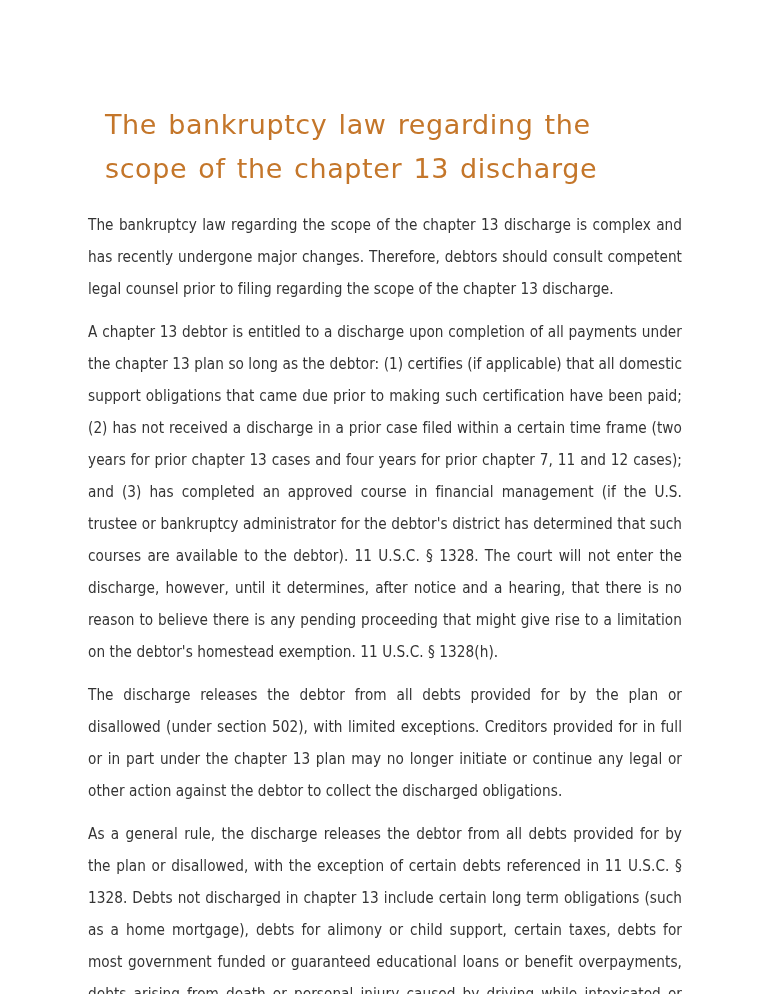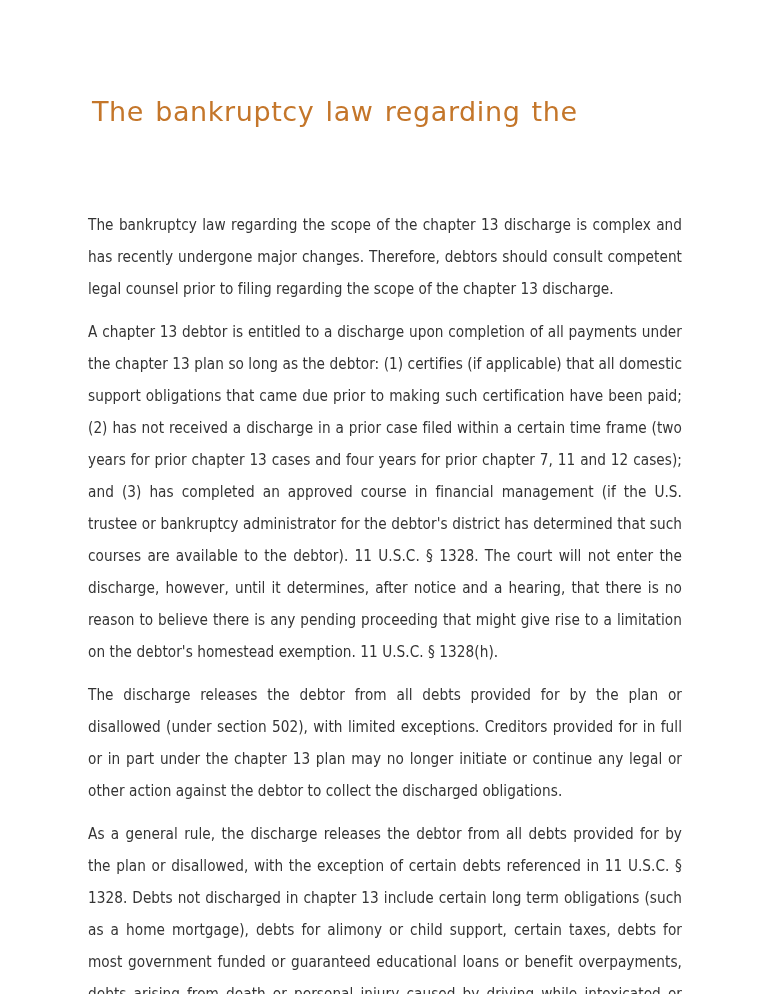--- a/index.html
+++ b/index.html
@@ -25,21 +25,21 @@
   }
 
   .content {
     position: absolute;
     left: 88px;
     top: 0;
     width: 594px;
   }
 
   .doc-title {
-    margin: 4px;
+    margin: 17px;
     padding: 0;
     position: absolute;
     top: 86px;
     left: 0;
     width: 594px;
     color: #c4762a;
     font-family: "DejaVu Sans", "Liberation Sans", sans-serif;
     font-size: 27px;
     font-weight: 400;
     line-height: 44px;
@@ -80,20 +80,21 @@
   }
 </style>
 </head>
 <body>
 
 <div class="page">
   <div class="content">
 
     <h1 class="doc-title">
       <span class="title-line">The bankruptcy law regarding the</span>
+      <span class="title-line">scope of the chapter 13 discharge</span>
     </h1>
 
     <div class="body-block">
       <p class="para">The bankruptcy law regarding the scope of the chapter 13 discharge is complex and has recently undergone major changes. Therefore, debtors should consult competent legal counsel prior to filing regarding the scope of the chapter 13 discharge.</p>
       <p class="para">A chapter 13 debtor is entitled to a discharge upon completion of all payments under the chapter 13 plan so long as the debtor: (1) certifies (if applicable) that all domestic support obligations that came due prior to making such certification have been paid; (2) has not received a discharge in a prior case filed within a certain time frame (two years for prior chapter 13 cases and four years for prior chapter 7, 11 and 12 cases); and (3) has completed an approved course in financial management (if the U.S. trustee or bankruptcy administrator for the debtor's district has determined that such courses are available to the debtor). 11 U.S.C. § 1328. The court will not enter the discharge, however, until it determines, after notice and a hearing, that there is no reason to believe there is any pending proceeding that might give rise to a limitation on the debtor's homestead exemption. 11 U.S.C. § 1328(h).</p>
       <p class="para">The discharge releases the debtor from all debts provided for by the plan or disallowed (under section 502), with limited exceptions. Creditors provided for in full or in part under the chapter 13 plan may no longer initiate or continue any legal or other action against the debtor to collect the discharged obligations.</p>
       <p class="para">As a general rule, the discharge releases the debtor from all debts provided for by the plan or disallowed, with the exception of certain debts referenced in 11 U.S.C. § 1328. Debts not discharged in chapter 13 include certain long term obligations (such as a home mortgage), debts for alimony or child support, certain taxes, debts for most government funded or guaranteed educational loans or benefit overpayments, debts arising from death or personal injury caused by driving while intoxicated or under the influence of drugs, and debts for restitution or a criminal fine included in a sentence on the debtor's</p>
     </div>
 
   </div>

